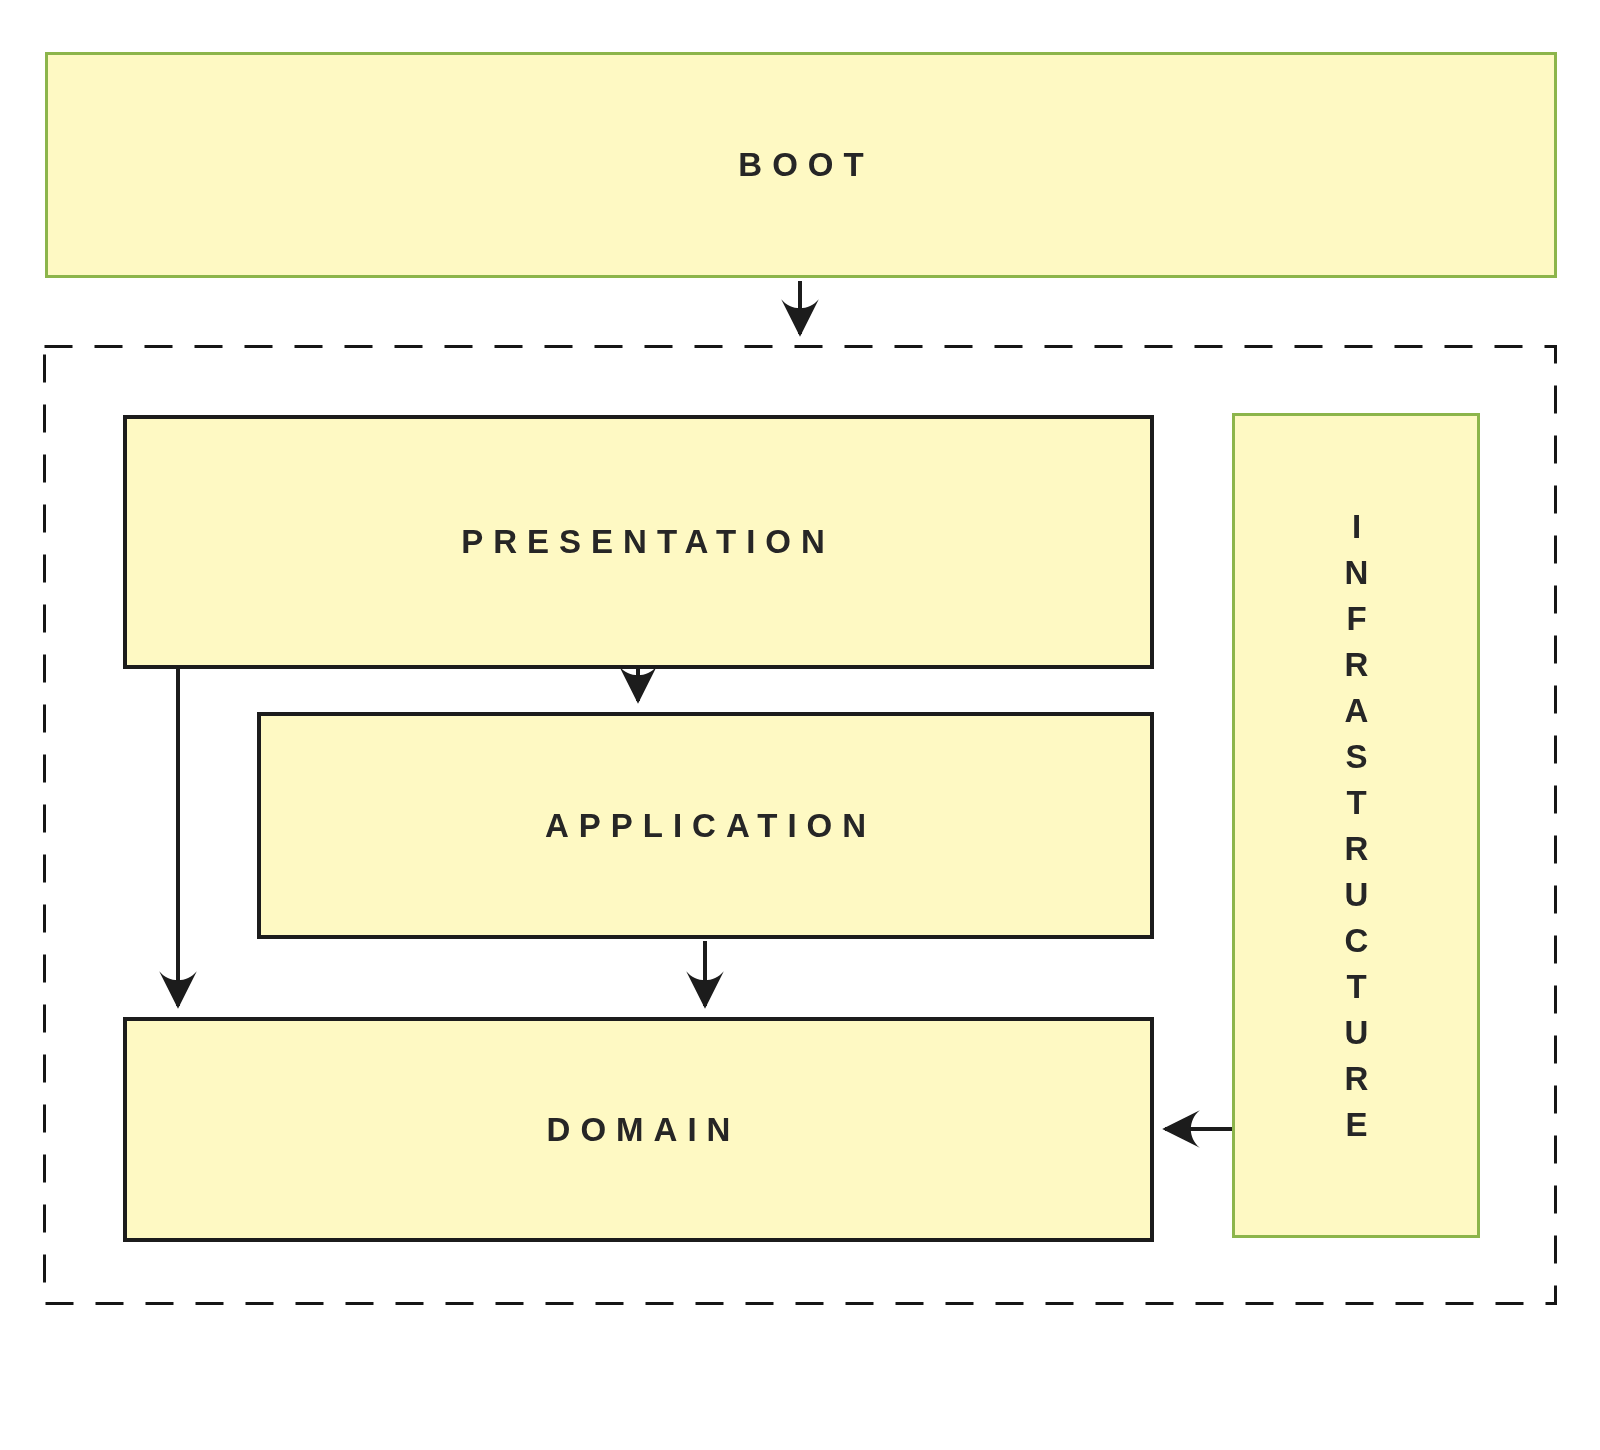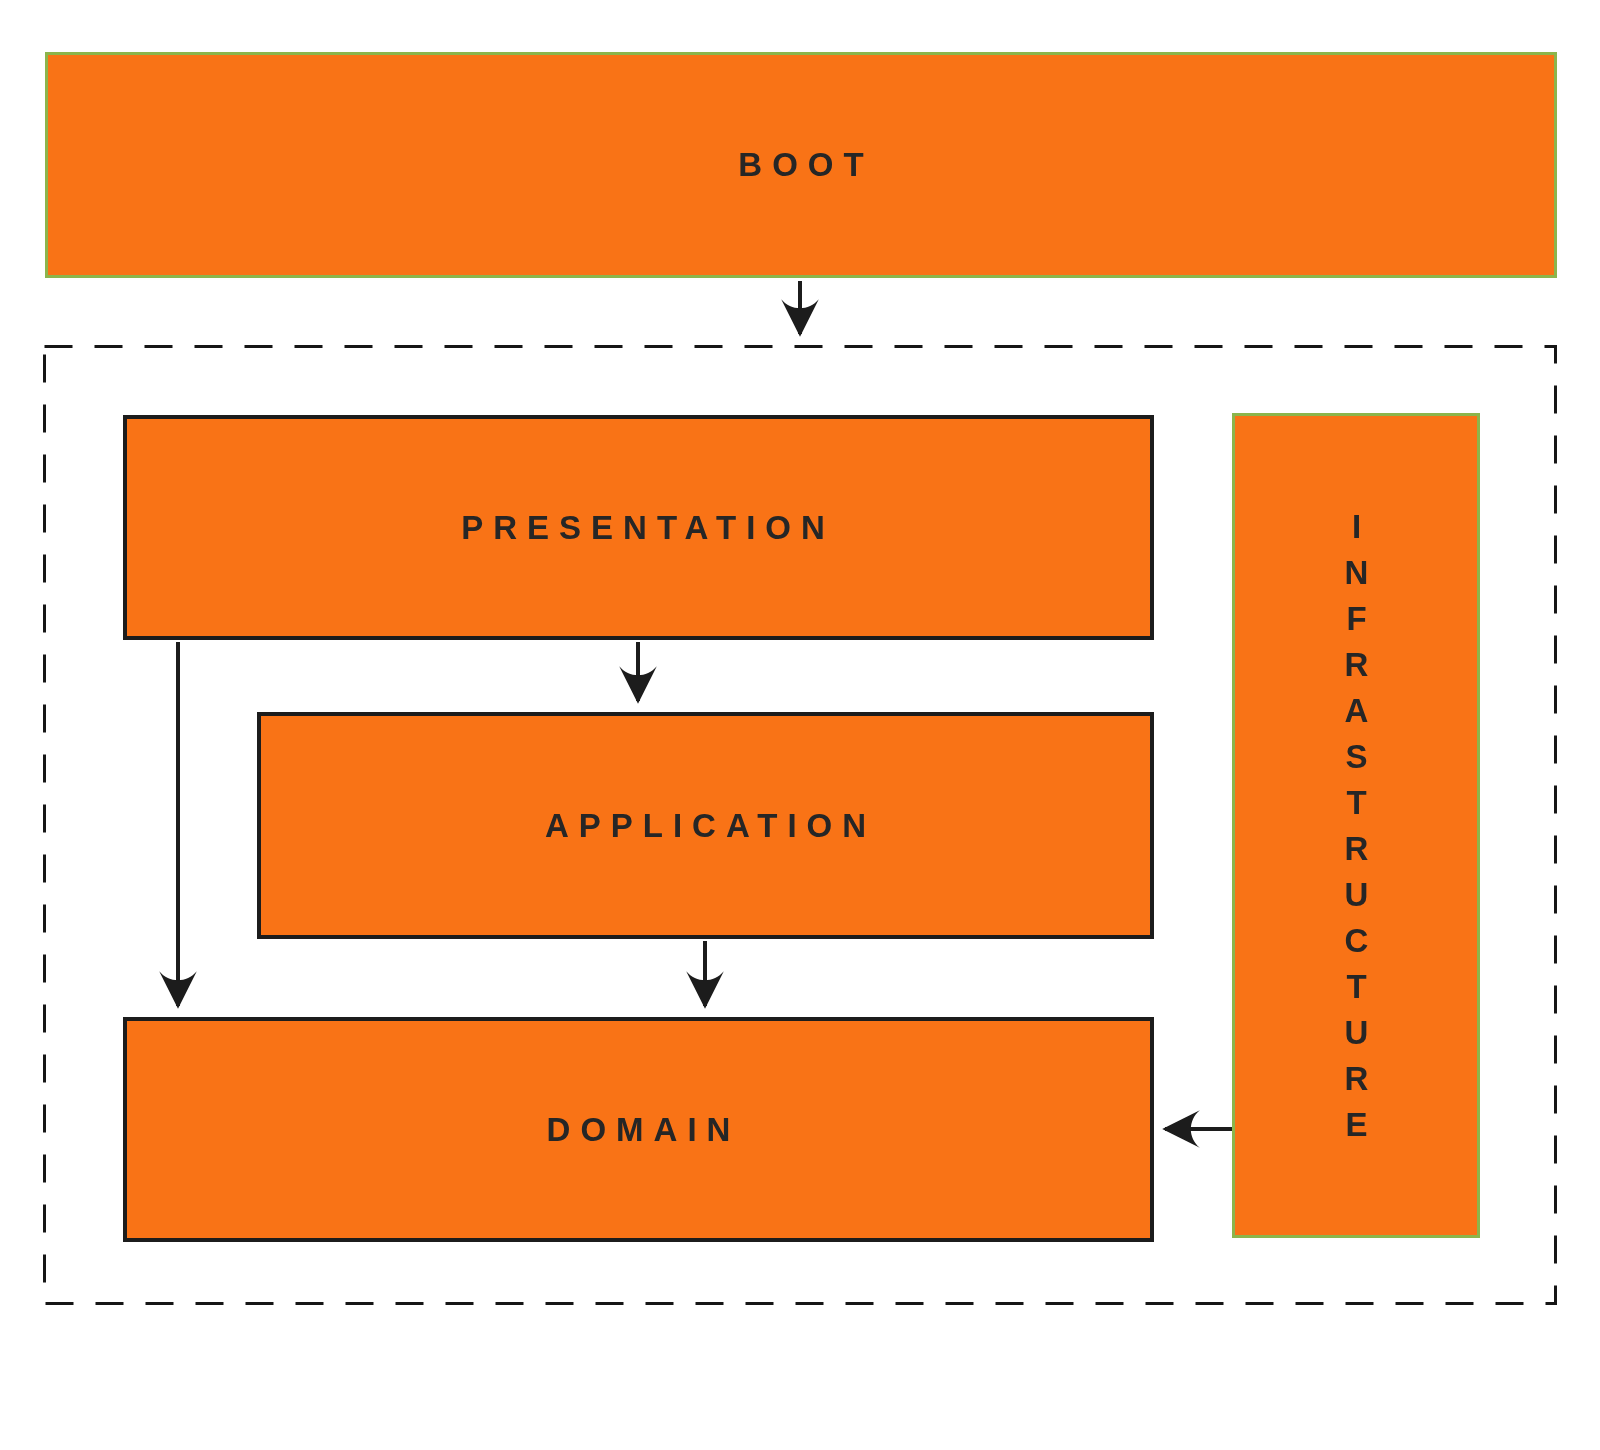--- a/index.html
+++ b/index.html
@@ -6,36 +6,36 @@
   .canvas{
     position:relative;
     width:1600px;height:1450px;
     background:#ffffff;
     font-family:"Liberation Sans","DejaVu Sans",sans-serif;
     overflow:hidden;
   }
   .box{
     position:absolute;
     box-sizing:border-box;
-    background:#f97316;
+    background:#fef9c3;
     display:flex;align-items:center;justify-content:center;
   }
   .box-label{
     font-weight:700;
     font-size:33px;
     letter-spacing:10px;
     padding-left:10px; 
     color:#262626;
     white-space:nowrap;
   }
   .green-border{border:3px solid #8CB54B;}
   .ink-border{border:4px solid #1C1C1C;}
 
   #boot-box{left:45px;top:52px;width:1512px;height:226px;}
-  #presentation-box{left:123px;top:415px;width:1031px;height:225px;padding-left:9px;}
+  #presentation-box{left:123px;top:415px;width:1031px;height:254px;padding-left:9px;}
   #application-box{left:257px;top:712px;width:897px;height:227px;}
   #domain-box{left:123px;top:1017px;width:1031px;height:225px;}
   #infrastructure-box{left:1232px;top:413px;width:248px;height:825px;}
 
   #infrastructure-box .box-label{
     writing-mode:vertical-rl;
     text-orientation:upright;
     letter-spacing:9px;
     padding-left:0;
     padding-top:9px;

